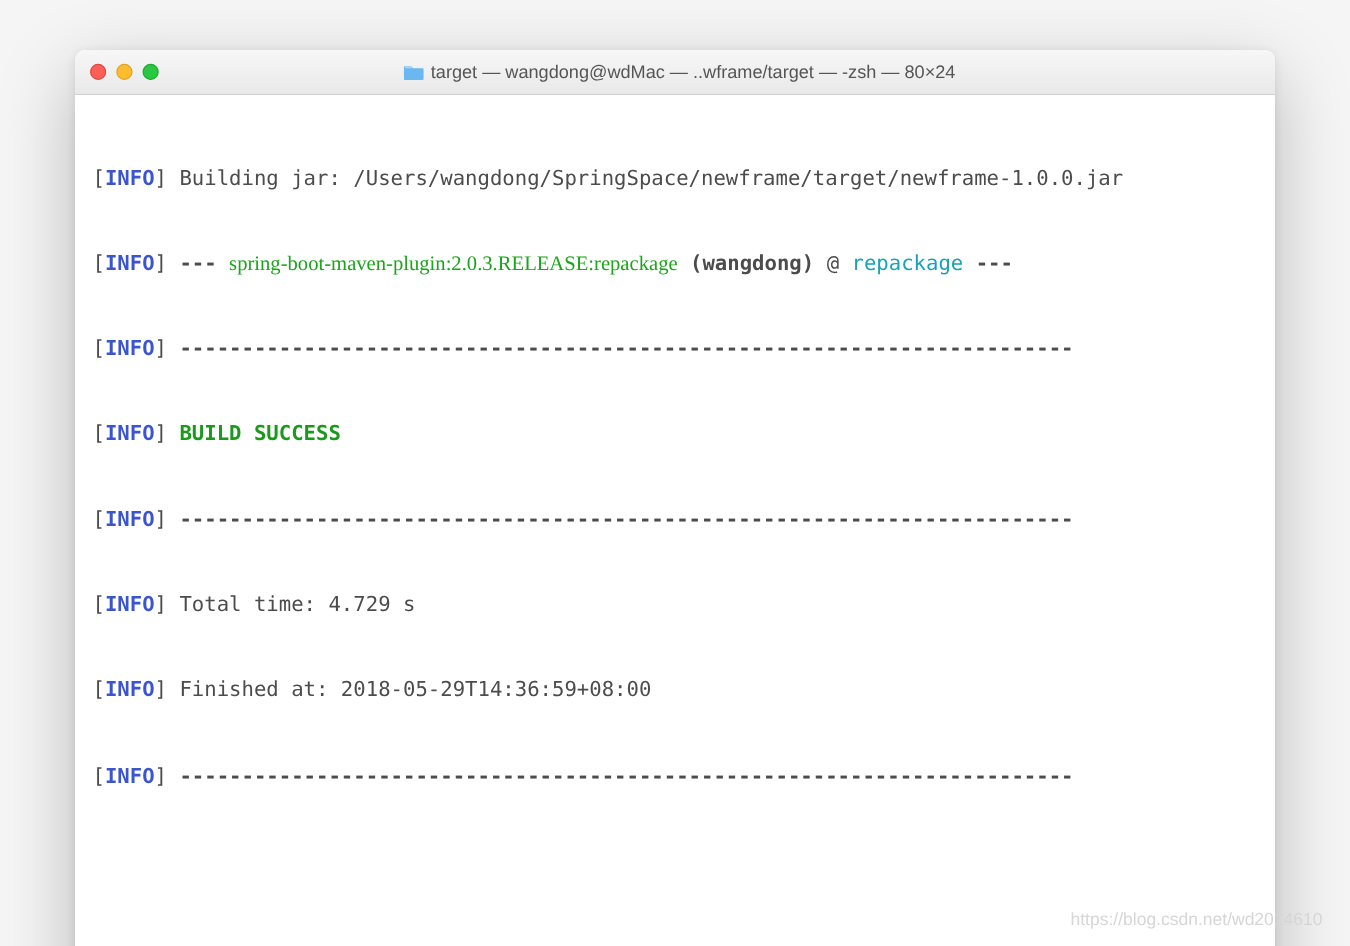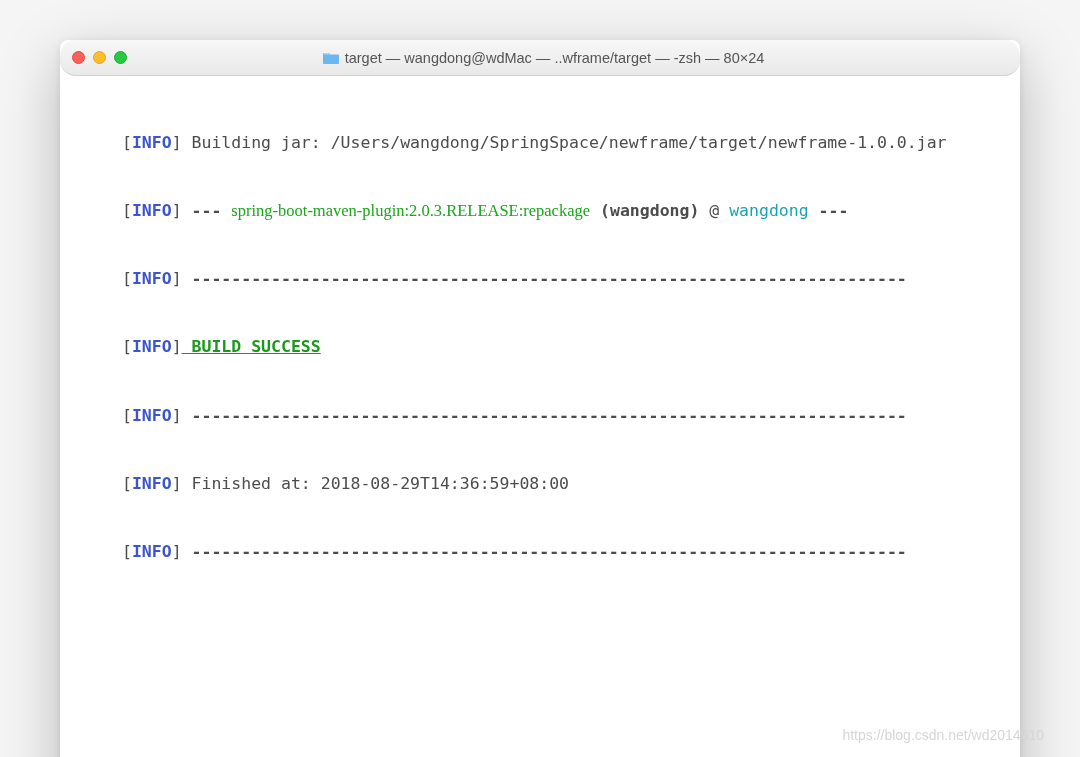--- a/index.html
+++ b/index.html
@@ -18,21 +18,20 @@
     box-shadow: 0 20px 60px rgba(0,0,0,0.25), 0 2px 8px rgba(0,0,0,0.1);
     overflow: hidden;
   }
   .titlebar {
     height: 36px;
     background: linear-gradient(#f7f7f7, #e9e9e9);
     border-bottom: 1px solid #d0d0d0;
     display: flex;
     align-items: center;
     padding: 0 12px;
-    border-radius: 16px;
   }
   .traffic-lights {
     display: flex;
     gap: 8px;
     margin-right: 12px;
   }
   .traffic-lights .light {
     width: 13px; height: 13px;
     border-radius: 50%;
   }
@@ -57,30 +56,30 @@
   .terminal {
     background: #fff;
     padding: 10px 14px 40px 14px;
     font-family: "Menlo", "Consolas", monospace;
     font-size: 16.5px;
     line-height: 1.38;
     color: #4c4c4c;
     white-space: pre;
     overflow: hidden;
   }
-  .terminal .line { white-space: pre-wrap; word-break: break-all; margin-left: 48px; }
+  .terminal .line { white-space: pre-wrap; word-break: break-all; }
   .info-b { color: #3b54cf; font-weight: bold; }
   .green { color: #1aa51a; font-family: Liberation Serif, serif; }
-  .green-b { color: #1a9a1a; font-weight: bold; text-decoration: underline; }
+  .green-b { color: #1a9a1a; font-weight: bold; }
   .default-b { color: #4c4c4c; font-weight: bold; }
   .cyan { color: #18a2b8; }
   .dark { color: #4c4c4c; }
   .watermark {
     position: fixed;
-    bottom: 14px; right: 36px;
+    bottom: 14px; right: 22px;
     color: #d6d6d6;
     font-size: 14px;
     font-family: sans-serif;
     text-align: center;
   }
 </style>
 </head>
 <body>
 
 <div class="window">
@@ -96,25 +95,26 @@
             <path fill="#6bb7ef" d="M1 2h5l1.5 1.5H15a1 1 0 0 1 1 1V12a1 1 0 0 1-1 1H1a1 1 0 0 1-1-1V3a1 1 0 0 1 1-1z"></path>
             <path fill="#a9d7f7" d="M1 2h5l1.5 1.5H1z"></path>
           </svg>
       </span>
       <span>target — wangdong@wdMac — ..wframe/target — -zsh — 80×24</span>
     </div>
   </div>
 
   <div class="terminal">
     <div class="line"><span class="dark">[</span><span class="info-b">INFO</span><span class="dark">]</span><span> Building jar: /Users/wangdong/SpringSpace/newframe/target/newframe-1.0.0.jar</span></div>
-    <div class="line"><span class="dark">[</span><span class="info-b">INFO</span><span class="dark">]</span><span class="default-b"> --- </span><span class="green">spring-boot-maven-plugin:2.0.3.RELEASE:repackage</span><span class="default-b"> (wangdong)</span><span class="dark"> @ </span><span class="cyan">wangdong</span><span class="default-b"> ---</span></div>
+    <div class="line"><span class="dark">[</span><span class="info-b">INFO</span><span class="dark">]</span><span class="default-b"> --- </span><span class="green">spring-boot-maven-plugin:2.0.3.RELEASE:repackage</span><span class="default-b"> (wangdong)</span><span class="dark"> @ </span><span class="cyan">repackage</span><span class="default-b"> ---</span></div>
     <div class="line"><span class="dark">[</span><span class="info-b">INFO</span><span class="dark">]</span><span class="default-b"> ------------------------------------------------------------------------</span></div>
     <div class="line"><span class="dark">[</span><span class="info-b">INFO</span><span class="dark">]</span><span class="green-b"> BUILD SUCCESS</span></div>
     <div class="line"><span class="dark">[</span><span class="info-b">INFO</span><span class="dark">]</span><span class="default-b"> ------------------------------------------------------------------------</span></div>
-    <div class="line"><span class="dark">[</span><span class="info-b">INFO</span><span class="dark">]</span><span> Finished at: 2018-08-29T14:36:59+08:00</span></div>
+    <div class="line"><span class="dark">[</span><span class="info-b">INFO</span><span class="dark">]</span><span> Total time: 4.729 s</span></div>
+    <div class="line"><span class="dark">[</span><span class="info-b">INFO</span><span class="dark">]</span><span> Finished at: 2018-05-29T14:36:59+08:00</span></div>
     <div class="line"><span class="dark">[</span><span class="info-b">INFO</span><span class="dark">]</span><span class="default-b"> ------------------------------------------------------------------------</span></div>
     
 
     
     
     
 
     
     
 

